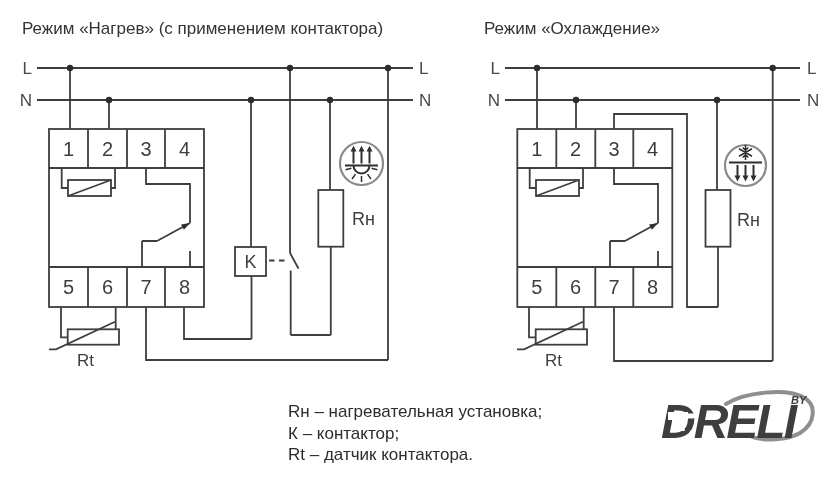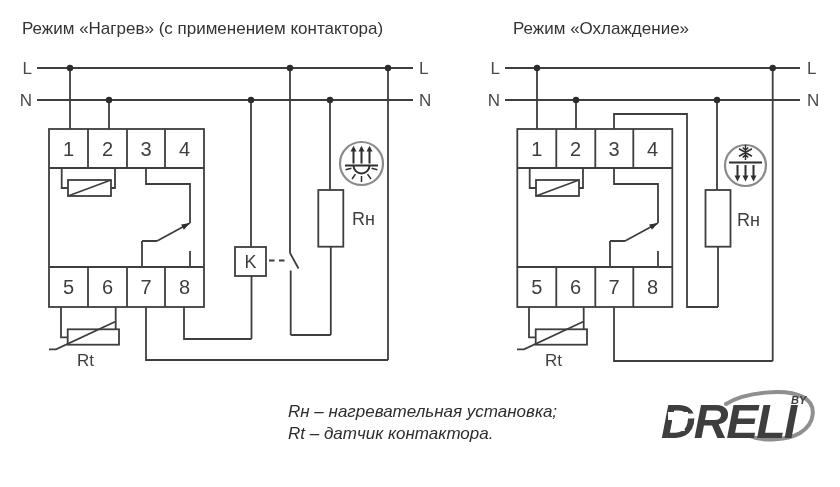--- a/index.html
+++ b/index.html
@@ -1,19 +1,19 @@
 <!DOCTYPE html>
 <html><head>
 <meta charset="utf-8">
 <style>
   html,body{margin:0;padding:0;background:#fff;}
   .stage{position:relative;width:840px;height:487px;background:#fff;overflow:hidden;
          font-family:"Liberation Sans",sans-serif;}
   .title{position:absolute;font-size:17px;color:#333;white-space:nowrap;}
-  .legend{position:absolute;left:288px;top:401px;font-size:17px;font-style:italic;
+  .legend{position:absolute;left:288px;top:401px;font-size:17px;
           color:#2d2d2d;line-height:21.5px;white-space:nowrap;}
   svg text{font-family:"Liberation Sans",sans-serif;fill:#3e3e3e;}
   .w{stroke:#3e3e3e;stroke-width:1.8;fill:none;}
   .dot{fill:#2c2c2c;stroke:none;}
   .iconcirc{stroke:#8a8a8a;stroke-width:2.2;fill:#fff;}
   .ig{stroke:#2f2f2f;stroke-width:2;fill:none;}
   .ray{stroke:#2f2f2f;stroke-width:1.5;fill:none;}
   .ahead{fill:#2f2f2f;stroke:none;}
   .tnum{font-size:20px;text-anchor:middle;}
   .tln{font-size:17px;fill:#4a4a4a;}
@@ -22,21 +22,21 @@
   .tsm{font-size:17px;}
   .brand{font-size:48px;font-weight:bold;font-style:italic;letter-spacing:-2px;}
   .by{font-size:11px;font-weight:bold;font-style:italic;}
 </style>
 </head>
 <body>
 
 <div class="stage">
 
   <div class="title" style="left:22px;top:19px;">Режим «Нагрев» (с применением контактора)</div>
-  <div class="title" style="left:513px;top:19px;">Режим «Охлаждение»</div>
+  <div class="title" style="left:484px;top:19px;">Режим «Охлаждение»</div>
 
   <svg width="840" height="487" viewBox="0 0 840 487" style="position:absolute;left:0;top:0;">
 
     <g>
       <g class="w">
         <path d="M37,68 H413 M37,100 H413"></path>
         <path d="M70,68 V129 M109,100 V129 M251,100 V247 M290,68 V253 M330,100 V190 M388,68 V360"></path>
       </g>
       <g>
         <circle class="dot" cx="70" cy="68" r="3.2"></circle>
@@ -193,16 +193,17 @@
       <text class="by" x="791" y="404" fill="#F47B20">BY</text>
       <g fill="#ffffff">
         <path d="M668,412 H688 V420 H682 L685,431 H675 L672,420 H668 Z"></path>
         <path d="M688,413.5 H693 L697,415.5 V417 L693,418.5 H688 Z"></path>
       </g>
     </g>
   </svg>
 
   <div class="legend">
     <div>Rн – нагревательная установка;</div>
+    <div>К – контактор;</div>
     <div>Rt – датчик контактора.</div>
   </div>
 
 </div>
 
 </body></html>

